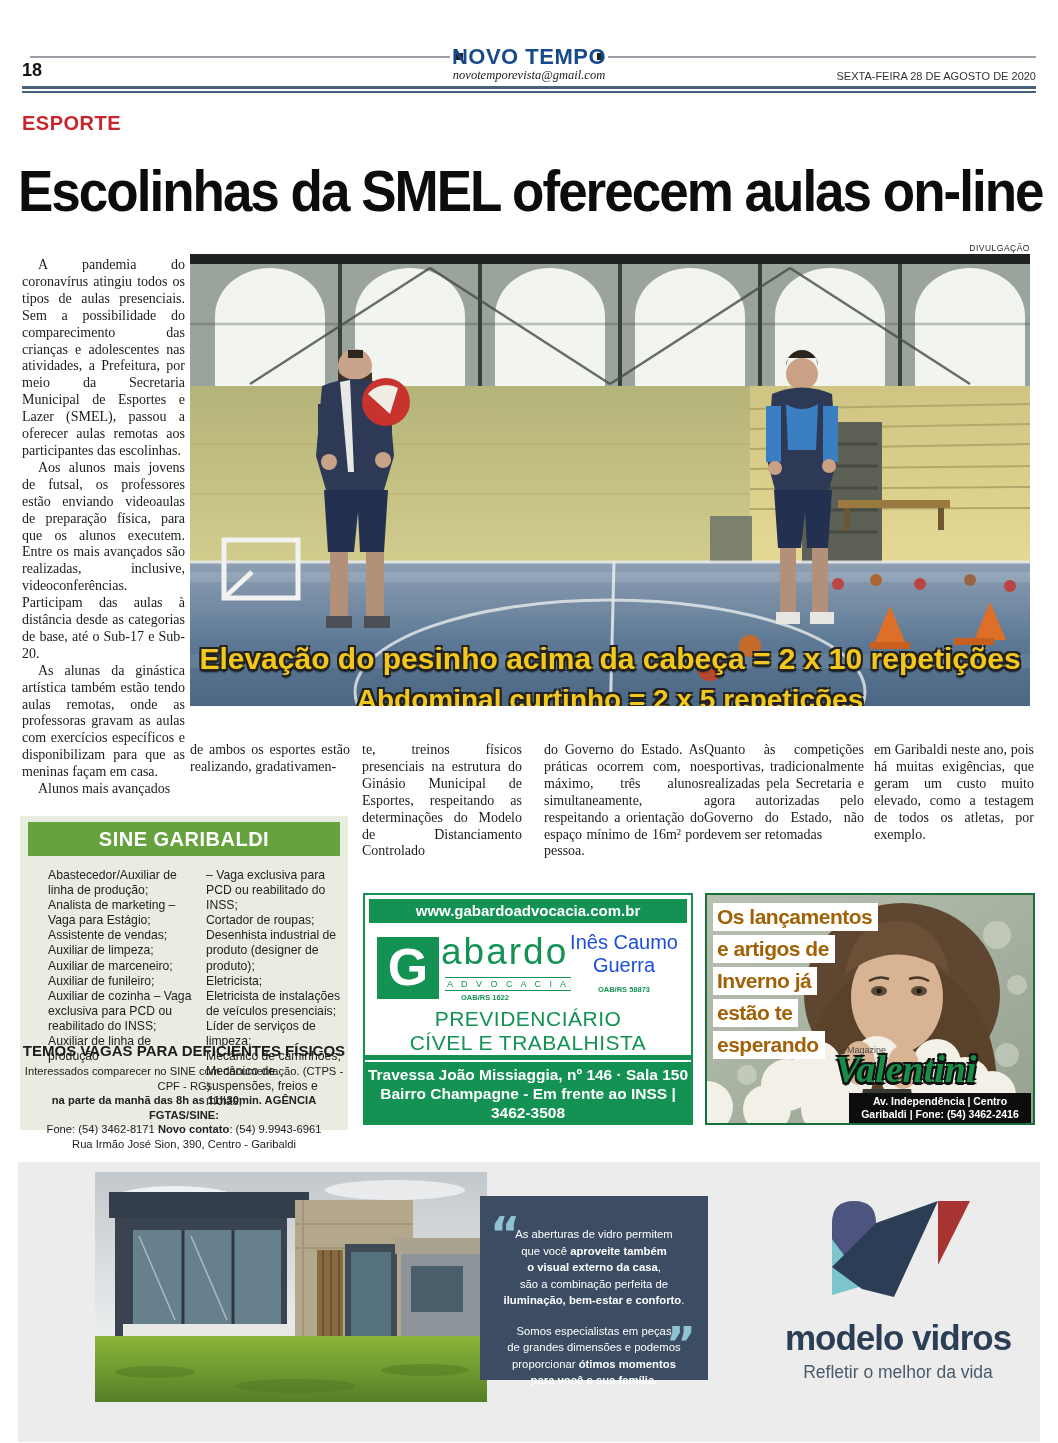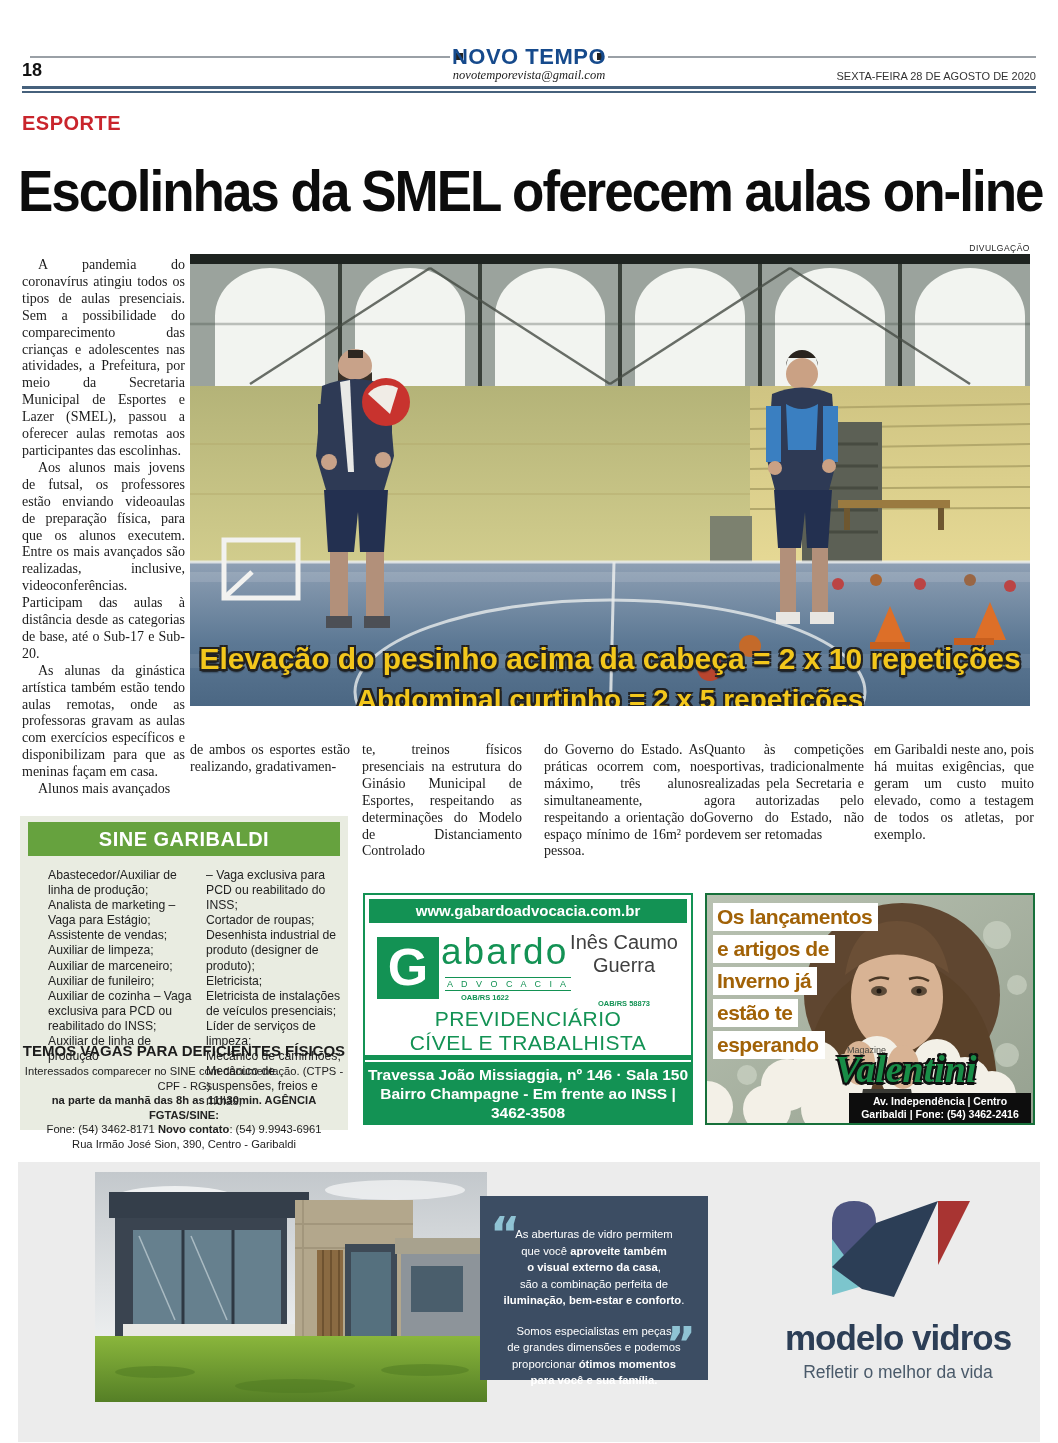--- a/index.html
+++ b/index.html
@@ -235,25 +235,25 @@
       <div>Rua Irmão José Sion, 390, Centro - Garibaldi</div>
     </div>
   </div>
 
   <div id="gab" class="abs">
     <div class="abs gab-green sans" style="left:4px;top:4px;width:318px;height:24px;text-align:center;font-weight:bold;font-size:15px;line-height:24px;">www.gabardoadvocacia.com.br</div>
     <div class="abs gab-green sans" style="left:12px;top:42px;width:62px;height:62px;text-align:center;font-weight:bold;font-size:52px;line-height:60px;">G</div>
     <div class="abs sans" style="left:76px;top:36px;font-size:37px;letter-spacing:2px;color:#139254;">abardo</div>
     <div class="abs sans" style="left:80px;top:82px;font-size:9px;letter-spacing:3px;color:#139254;border-top:1px solid #139254;border-bottom:1px solid #139254;padding:1px 2px;">A D V O C A C I A</div>
     <div class="abs sans" style="left:96px;top:98px;font-size:7.5px;font-weight:bold;color:#139254;">OAB/RS 1622</div>
-    <div class="abs sans" style="left:196px;top:36px;width:126px;text-align:center;font-size:20px;color:#404040;">
+    <div class="abs sans" style="left:196px;top:36px;width:126px;text-align:center;font-size:20px;color:#1d4ed8;">
       <div>Inês Caumo</div>
       <div>Guerra</div>
     </div>
-    <div class="abs sans" style="left:196px;top:104px;width:126px;text-align:center;font-size:7.5px;font-weight:bold;color:#139254;">OAB/RS 58873</div>
+    <div class="abs sans" style="left:196px;top:90px;width:126px;text-align:center;font-size:7.5px;font-weight:bold;color:#139254;">OAB/RS 58873</div>
     <div class="abs sans" style="left:0;top:112px;width:326px;text-align:center;font-size:21px;letter-spacing:.5px;color:#139254;">
       <div>PREVIDENCIÁRIO</div>
       <div>CÍVEL E TRABALHISTA</div>
     </div>
     <div class="abs gab-green" style="left:0;top:160px;width:326px;height:68px;">
       <div class="gwhite-rule" style="margin-top:5px;"></div>
       <div class="sans" style="text-align:center;font-weight:bold;font-size:15.5px;line-height:19px;margin-top:3px;">Travessa João Missiaggia, nº 146 · Sala 150</div>
       <div class="sans" style="text-align:center;font-weight:bold;font-size:15.5px;line-height:19px;">Bairro Champagne - Em frente ao INSS | 3462-3508</div>
       <div class="gwhite-rule" style="margin-top:3px;"></div>
       <div class="sans" style="text-align:center;font-size:14px;margin-top:3px;">Filiais em Bento Gonçalves | Carlos Barbosa | Barão</div>

